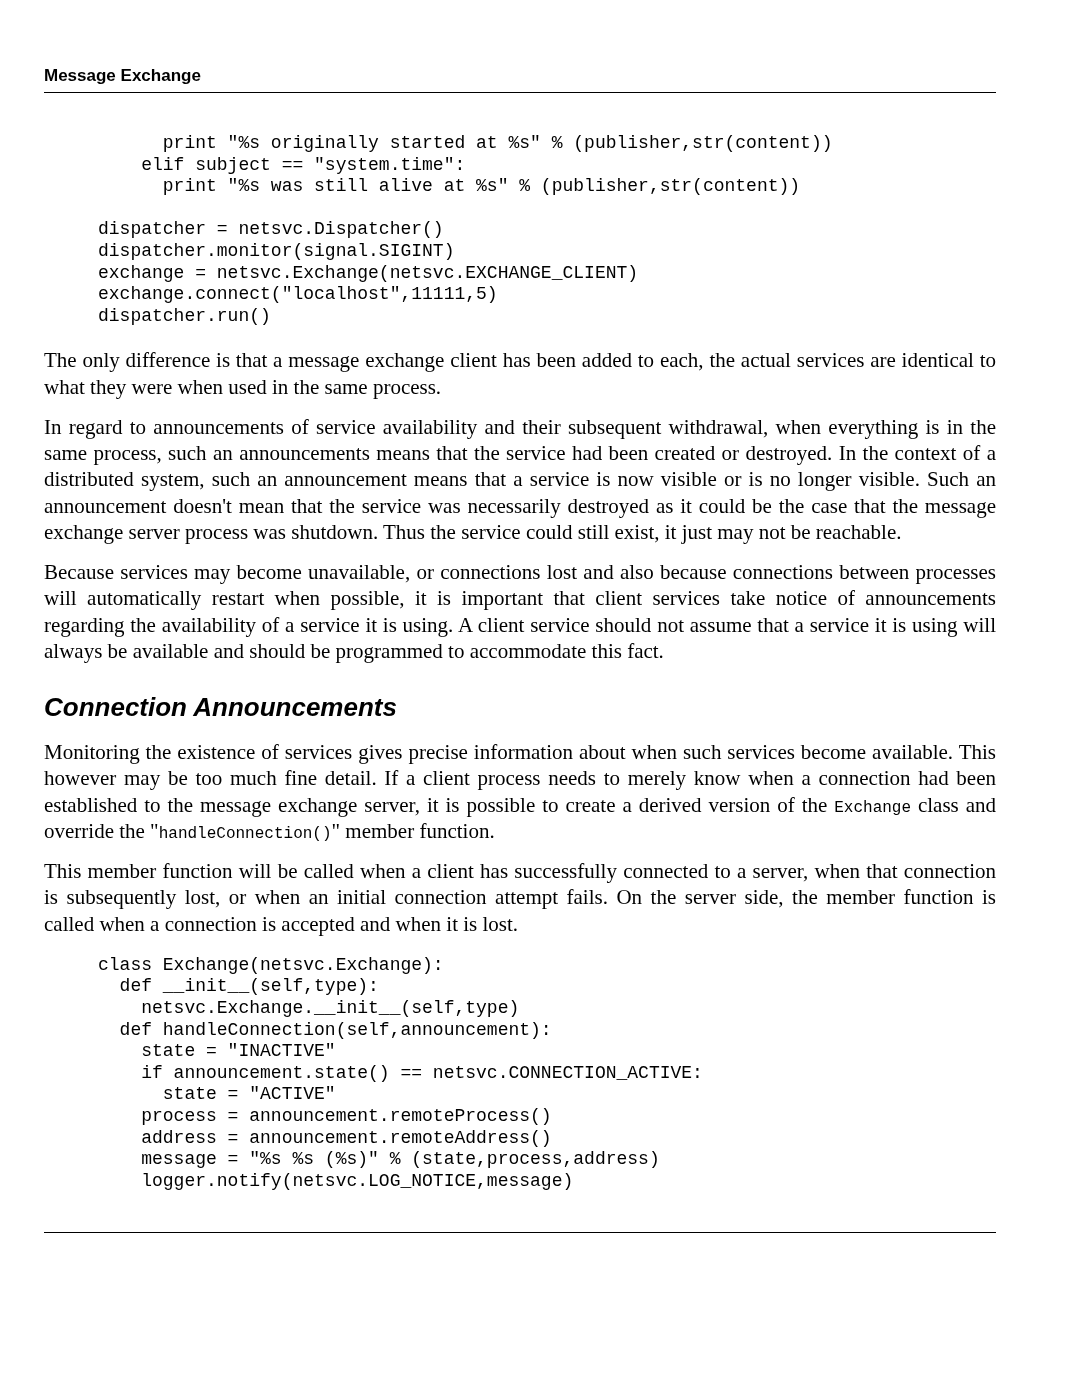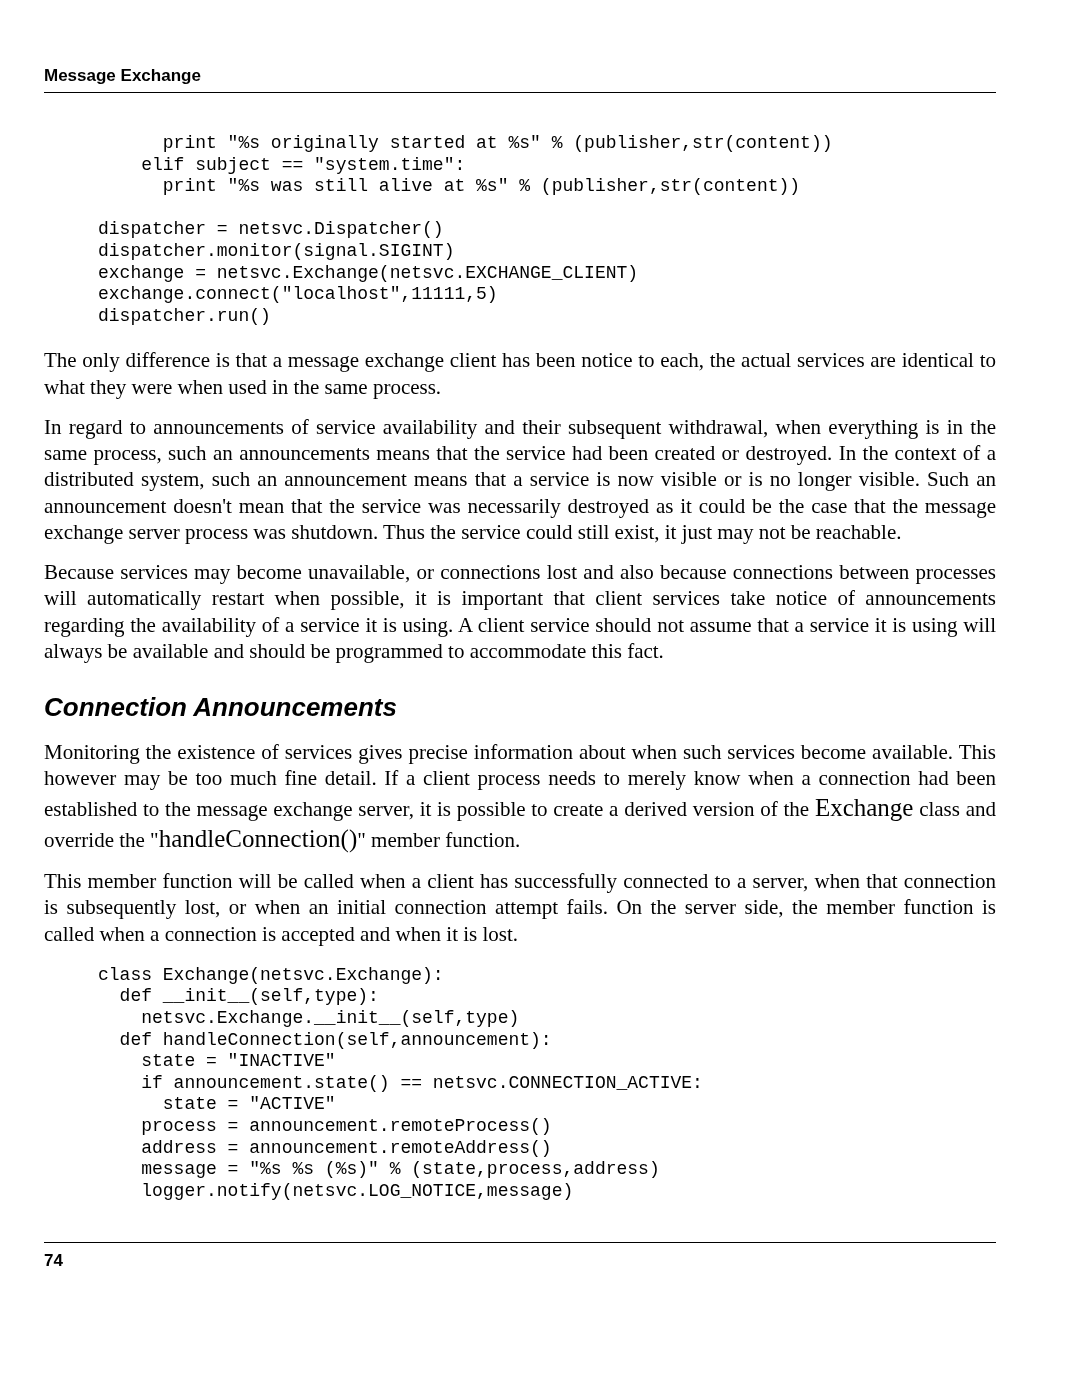--- a/index.html
+++ b/index.html
@@ -47,22 +47,22 @@
     text-align: justify;
   }
   h2.section {
     font-family: Helvetica, Arial, sans-serif;
     font-weight: 700;
     font-size: 26px;
     margin: 28px 0 16px 0;
     font-style: italic;
   }
   .mono {
-    font-family: Liberation Serif, serif;
-    font-size: 25px;
+    font-family: Liberation Mono, monospace;
+    font-size: 16px;
   }
   .page-number {
     font-family: Helvetica, Arial, sans-serif;
     font-weight: 700;
     font-size: 17px;
     margin-top: 4px;
   }
 </style>
 </head>
 <body>
@@ -75,21 +75,21 @@
   <pre class="code">      print "%s originally started at %s" % (publisher,str(content))
     elif subject == "system.time":
       print "%s was still alive at %s" % (publisher,str(content))
 
 dispatcher = netsvc.Dispatcher()
 dispatcher.monitor(signal.SIGINT)
 exchange = netsvc.Exchange(netsvc.EXCHANGE_CLIENT)
 exchange.connect("localhost",11111,5)
 dispatcher.run()</pre>
 
-  <p class="body">The only difference is that a message exchange client has been notice to each, the actual services are identical to what they were when used in the same process.</p>
+  <p class="body">The only difference is that a message exchange client has been added to each, the actual services are identical to what they were when used in the same process.</p>
 
   <p class="body">In regard to announcements of service availability and their subsequent withdrawal, when everything is in the same process, such an announcements means that the service had been created or destroyed. In the context of a distributed system, such an announcement means that a service is now visible or is no longer visible. Such an announcement doesn't mean that the service was necessarily destroyed as it could be the case that the message exchange server process was shutdown. Thus the service could still exist, it just may not be reachable.</p>
 
   <p class="body">Because services may become unavailable, or connections lost and also because connections between processes will automatically restart when possible, it is important that client services take notice of announcements regarding the availability of a service it is using. A client service should not assume that a service it is using will always be available and should be programmed to accommodate this fact.</p>
 
   <h2 class="section">Connection Announcements</h2>
 
   <p class="body"><span>Monitoring the existence of services gives precise information about when such services become available. This however may be too much fine detail. If a client process needs to merely know when a connection had been established to the message exchange server, it is possible to create a derived version of the </span><span class="mono">Exchange</span><span> class and override the "</span><span class="mono">handleConnection()</span><span>" member function.</span></p>
 
   <p class="body">This member function will be called when a client has successfully connected to a server, when that connection is subsequently lost, or when an initial connection attempt fails. On the server side, the member function is called when a connection is accepted and when it is lost.</p>
@@ -100,15 +100,14 @@
   def handleConnection(self,announcement):
     state = "INACTIVE"
     if announcement.state() == netsvc.CONNECTION_ACTIVE:
       state = "ACTIVE"
     process = announcement.remoteProcess()
     address = announcement.remoteAddress()
     message = "%s %s (%s)" % (state,process,address)
     logger.notify(netsvc.LOG_NOTICE,message)</pre>
 
   <hr class="foot-rule">
-  <div class="page-number">74</div>
 
 </div>
 
 </body></html>

